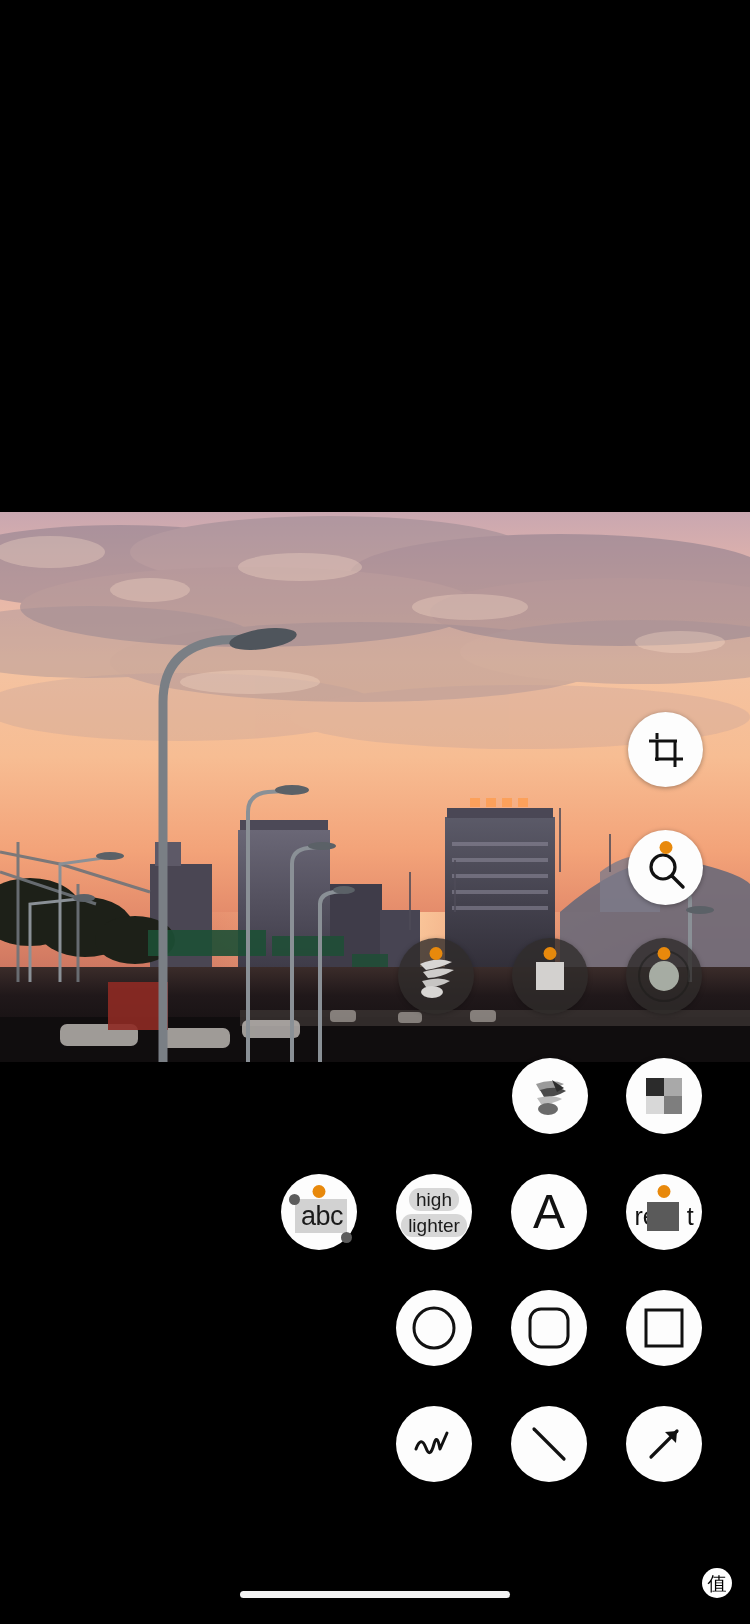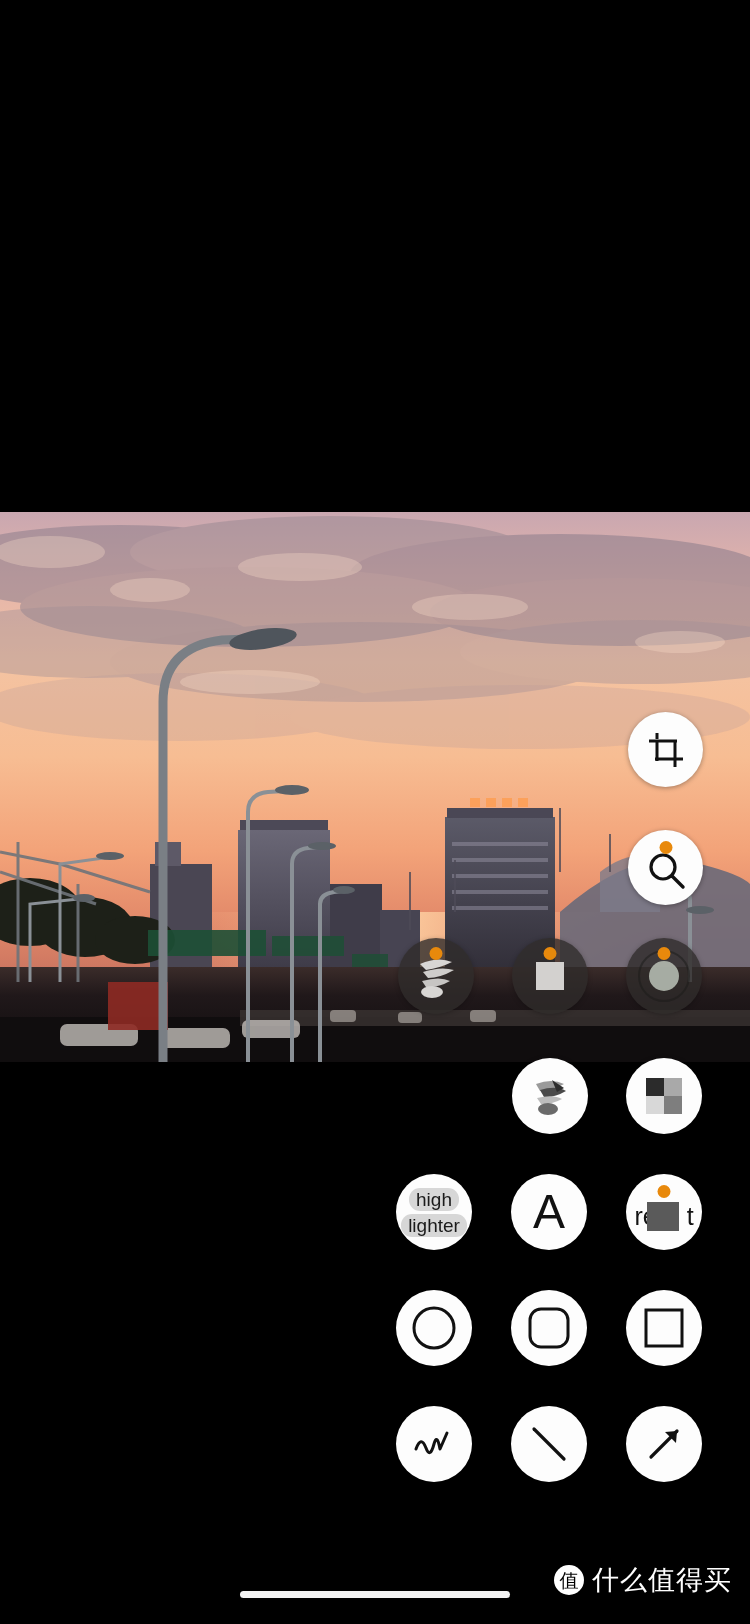--- a/index.html
+++ b/index.html
@@ -385,20 +385,29 @@
 
   <div class="tool light" id="btn-mosaic">
     <svg class="ico" width="44" height="44" viewBox="0 0 44 44">
       <rect x="4" y="4" width="18" height="18" fill="#2b2b2b"></rect>
       <rect x="22" y="4" width="18" height="18" fill="#a9a9a9"></rect>
       <rect x="4" y="22" width="18" height="18" fill="#d8d8d8"></rect>
       <rect x="22" y="22" width="18" height="18" fill="#7e7e7e"></rect>
     </svg>
   </div>
 
+  <div class="tool light" id="btn-textbox">
+    <span class="badge"></span>
+    <div class="textbox-wrap" style="margin-top:8px">
+      <div class="textbox-rect"></div>
+      <div class="textbox-label">abc</div>
+      <div class="handle tl"></div>
+      <div class="handle br"></div>
+    </div>
+  </div>
 
   <div class="tool light" id="btn-highlighter">
     <div class="hl-wrap">
       <div class="hl-row r1">
         <span>high</span>
       </div>
       <div class="hl-row r2">
         <span>lighter</span>
       </div>
     </div>
@@ -449,18 +458,17 @@
 
   <div class="tool light" id="btn-arrow">
     <svg class="ico" width="50" height="50" viewBox="0 0 50 50">
       <line x1="12" y1="38" x2="38" y2="12" stroke="#111" stroke-width="3.2" stroke-linecap="round"></line>
       <path d="M38 12 L26 13 L37 24 Z" fill="#111"></path>
     </svg>
   </div>
 
   <div id="watermark">
     <div id="wm-logo">值</div>
-    <div id="wm-text">什么值得买</div>
   </div>
 
   <div id="home-indicator"></div>
 
 </div>
 
 </body></html>

